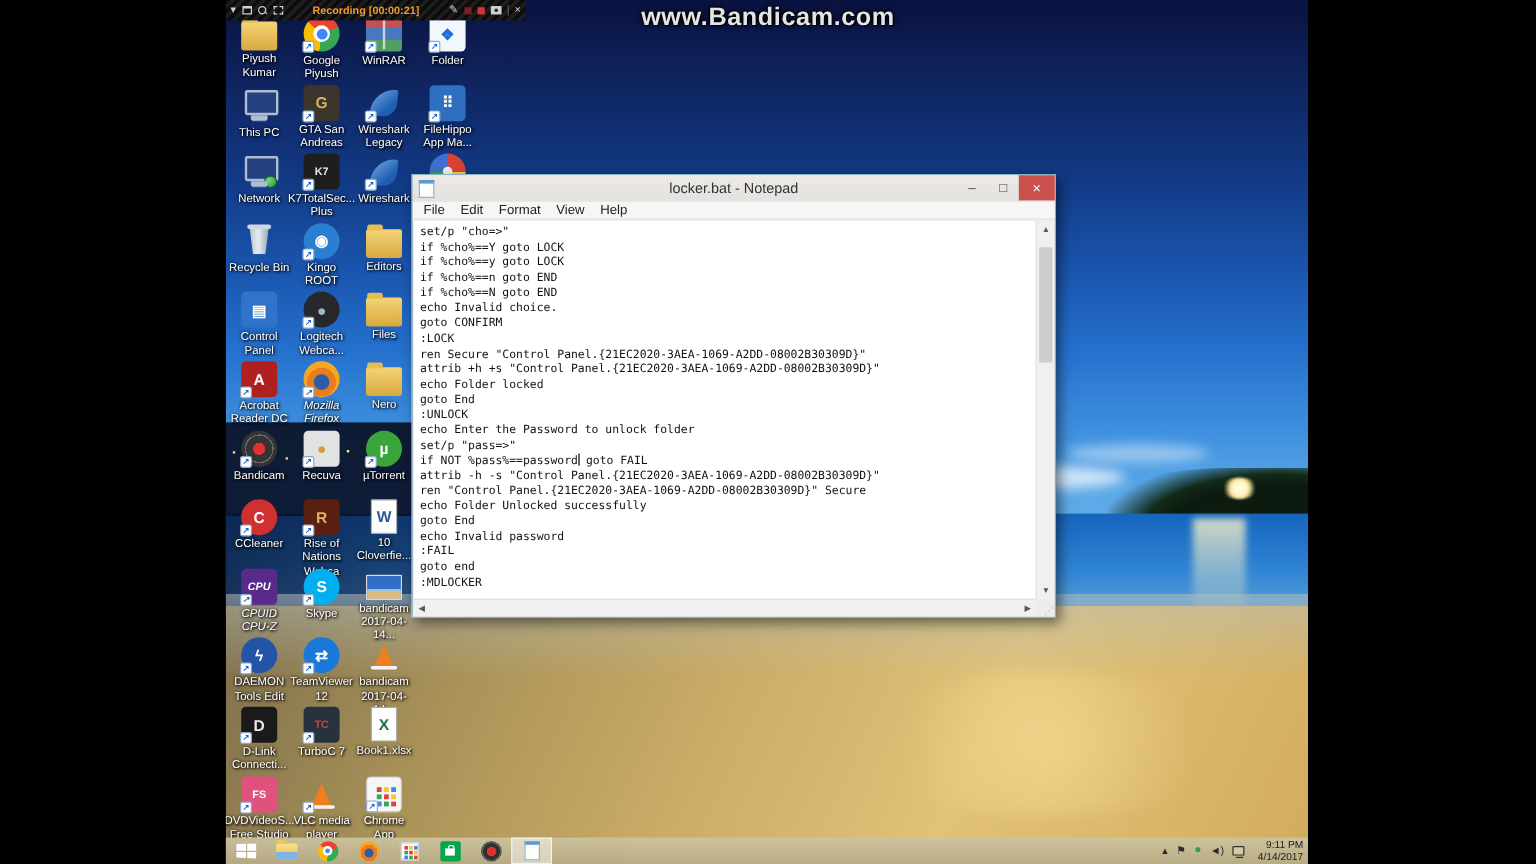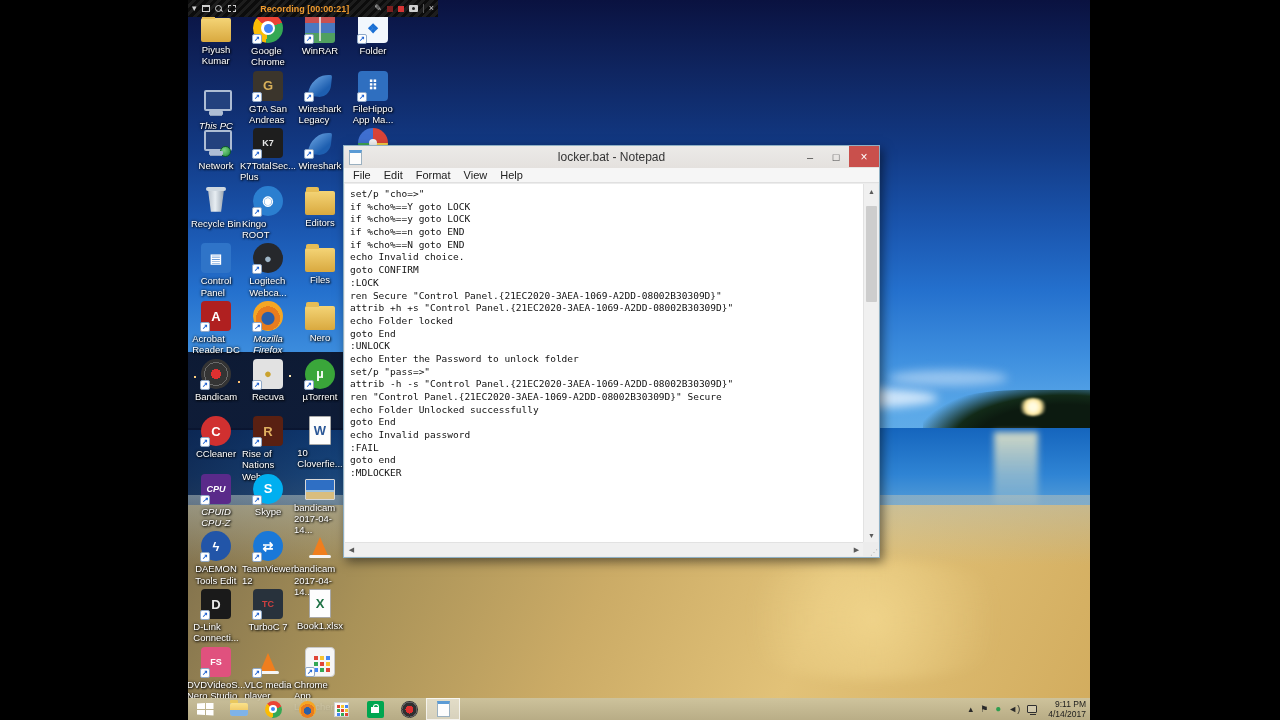--- a/index.html
+++ b/index.html
@@ -60,21 +60,21 @@
   .regionbox { width:8px; height:7px; border:1px dashed #cfcfcf; }
   .winbox { width:8px; height:7px; border:1px solid #cfcfcf; border-top-width:2px; }
   .redsq { width:6px; height:6px; }
   .cam { width:9px; height:7px; background:#cfcfcf; border-radius:1px; position:relative; }
   .cam::after { content:""; position:absolute; left:3px; top:1.5px; width:3px; height:3px; border-radius:50%; background:#222; }
   .vsep { width:1px; height:9px; background:#555; }
 
   
   #icons { position:absolute; inset:0; z-index:2; }
   .desk-icon { position:absolute; width:52px; display:flex; flex-direction:column; align-items:center; cursor:default; }
-  .desk-icon .lbl { margin-top:2px; font-size:9.5px; line-height:1.18; color:#fff; text-align:left;
+  .desk-icon .lbl { margin-top:2px; font-size:9.5px; line-height:1.18; color:#fff; text-align:center;
     white-space:pre-line; text-shadow:1px 1px 2px #000, 0 0 3px #000; max-width:58px; }
   .ic { width:30px; height:30px; position:relative; display:flex; align-items:center; justify-content:center;
     font-weight:bold; font-size:13px; border-radius:4px; }
   .sc { position:absolute; left:-1px; bottom:-1px; width:10px; height:10px; background:#fff;
     border:1px solid #8fa8c8; border-radius:2px; color:#1a5fd0; font-size:7px; font-weight:bold;
     display:flex; align-items:center; justify-content:center; z-index:3; }
   .ic-folder { background:linear-gradient(#f4d476,#d9a93f); border-radius:2px; width:30px; height:24px; margin-top:5px; }
   .ic-folder::before { content:""; position:absolute; top:-4px; left:1px; width:13px; height:5px;
     background:#e6bd55; border-radius:2px 2px 0 0; }
   .ic-page { background:#fdfdfd; border:1px solid #a8a8a8; width:22px; height:29px; border-radius:1px; font-size:13px; }
@@ -108,21 +108,21 @@
                0 12px 0 #4285f4, 6px 12px 0 #34a853, 12px 12px 0 #e04436; }
   .ic-bandicam { border-radius:50%;
     background:radial-gradient(circle,#e03030 0 5px,#343434 5px 11px,#6a6a6a 11px 12px,#343434 12px); }
   .ic-books { background:linear-gradient(180deg,#c85050 0 34%, #4a78c0 34% 67%, #50a060 67%); border-radius:3px; }
   .ic-books::before { content:""; position:absolute; left:14px; top:2px; width:2px; height:26px; background:#e8e8e8; opacity:.8; }
   .ic-sq, .ic-disc { color:#fff; }
   .ic-disc { border-radius:50%; }
   .glyph-sm { font-size:9px; letter-spacing:0; }
 
   
-  #notepad { position:absolute; left:343px; top:145px; width:537px; height:413px; z-index:10;
+  #notepad { position:absolute; left:343px; top:145px; width:537px; height:370px; z-index:10;
     background:#ececec; border:1px solid #8fb0c4; box-shadow:3px 4px 10px rgba(0,0,0,.5); }
   #np-titlebar { height:22px; background:linear-gradient(#eceae8,#e4e1de); display:flex; align-items:center; position:relative; }
   #np-title { position:absolute; left:0; right:0; text-align:center; font-size:12px; color:#333; }
   .np-appicon { width:13px; height:15px; margin-left:5px; background:#fdfdfd; border:1px solid #9ab0c0;
     border-top:3px solid #5b9bd5; position:relative; z-index:2; }
   #np-controls { position:absolute; right:0; top:0; height:22px; display:flex; z-index:2; }
   .np-btn { width:26px; height:21px; display:flex; align-items:center; justify-content:center;
     font-size:11px; color:#444; }
   .np-btn.close { width:30px; background:#c9504c; color:#fff; font-size:12px; }
   #np-menubar { height:15px; background:#f6f6f6; display:flex; align-items:center; gap:13px;
@@ -203,36 +203,36 @@
         <div class="desk-icon" style="left: 2px; top: 13px;">
           <div class="ic ic-folder"></div>
           <div class="lbl">Piyush
 Kumar</div>
         </div>
         <div class="desk-icon" style="left: 54px; top: 13px;">
           <div class="ic ic-chrome">
             <span class="sc">↗</span>
           </div>
           <div class="lbl">Google
-Chrome</div>
+Piyush</div>
         </div>
         <div class="desk-icon" style="left: 106px; top: 13px;">
           <div class="ic ic-books">
             <span class="sc">↗</span>
           </div>
           <div class="lbl">WinRAR</div>
         </div>
         <div class="desk-icon" style="left: 159px; top: 13px;">
           <div class="ic ic-sq" style="background: rgb(242, 247, 253); color: rgb(26, 111, 212);">
             <b>❖</b>
             <span class="sc">↗</span>
           </div>
           <div class="lbl">Folder</div>
         </div>
-        <div class="desk-icon" style="left: 2px; top: 88px; font-style: italic;">
+        <div class="desk-icon" style="left: 2px; top: 73px;">
           <div class="ic ic-pc"></div>
           <div class="lbl">This PC</div>
         </div>
         <div class="desk-icon" style="left: 54px; top: 70.6px;">
           <div class="ic ic-sq" style="background: rgb(59, 53, 44); color: rgb(216, 176, 90);">
             <b>G</b>
             <span class="sc">↗</span>
           </div>
           <div class="lbl">GTA San
 Andreas</div>
@@ -433,21 +433,21 @@
             <b>X</b>
           </div>
           <div class="lbl">Book1.xlsx</div>
         </div>
         <div class="desk-icon" style="left: 2px; top: 646.6px;">
           <div class="ic ic-sq" style="background: rgb(224, 81, 126); color: rgb(255, 255, 255);">
             <b class="glyph-sm">FS</b>
             <span class="sc">↗</span>
           </div>
           <div class="lbl">DVDVideoS...
-Nero Studio</div>
+Free Studio</div>
         </div>
         <div class="desk-icon" style="left: 54px; top: 646.6px;">
           <div class="ic ic-cone">
             <span class="sc">↗</span>
           </div>
           <div class="lbl">VLC media
 player</div>
         </div>
         <div class="desk-icon" style="left: 106px; top: 646.6px;">
           <div class="ic ic-appgrid">
@@ -467,20 +467,21 @@
     <span class="rico regionbox"></span>
     <span id="rec-status">Recording [00:00:21]</span>
     <span class="rico">✎</span>
     <span class="rico redsq" style="background:#7c1f1f;"></span>
     <span class="rico redsq" style="background:#d63434;"></span>
     <span class="rico cam"></span>
     <span class="rico vsep"></span>
     <span class="rico">×</span>
   </div>
 
+  <div id="watermark">www.Bandicam.com</div>
 
   <div id="notepad">
     <div id="np-titlebar">
       <span class="np-appicon"></span>
       <span id="np-title">locker.bat - Notepad</span>
       <div id="np-controls">
         <span class="np-btn">–</span>
         <span class="np-btn">□</span>
         <span class="np-btn close">×</span>
       </div>
@@ -502,20 +503,21 @@
           <div class="np-line">echo Invalid choice.</div>
           <div class="np-line">goto CONFIRM</div>
           <div class="np-line">:LOCK</div>
           <div class="np-line">ren Secure "Control Panel.{21EC2020-3AEA-1069-A2DD-08002B30309D}"</div>
           <div class="np-line">attrib +h +s "Control Panel.{21EC2020-3AEA-1069-A2DD-08002B30309D}"</div>
           <div class="np-line">echo Folder locked</div>
           <div class="np-line">goto End</div>
           <div class="np-line">:UNLOCK</div>
           <div class="np-line">echo Enter the Password to unlock folder</div>
           <div class="np-line">set/p "pass=&gt;"</div>
+          <div class="np-line"><span>if NOT %pass%==password</span><span class="caret"></span><span> goto FAIL</span></div>
           <div class="np-line">attrib -h -s "Control Panel.{21EC2020-3AEA-1069-A2DD-08002B30309D}"</div>
           <div class="np-line">ren "Control Panel.{21EC2020-3AEA-1069-A2DD-08002B30309D}" Secure</div>
           <div class="np-line">echo Folder Unlocked successfully</div>
           <div class="np-line">goto End</div>
           <div class="np-line">echo Invalid password</div>
           <div class="np-line">:FAIL</div>
           <div class="np-line">goto end</div>
           <div class="np-line">:MDLOCKER</div>
         </div>
       <div id="np-vscroll">

